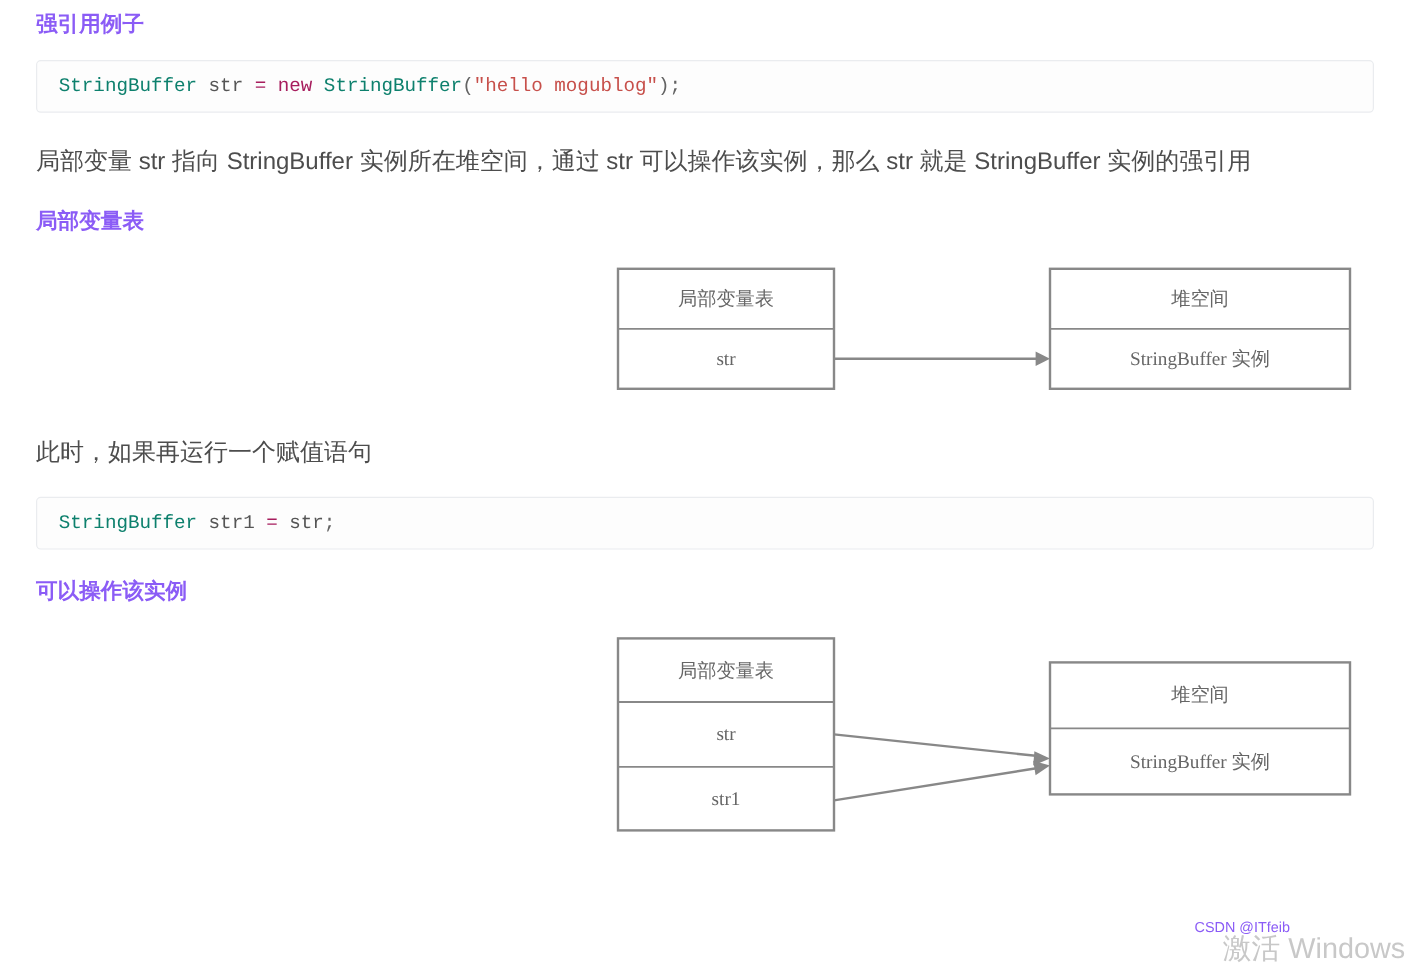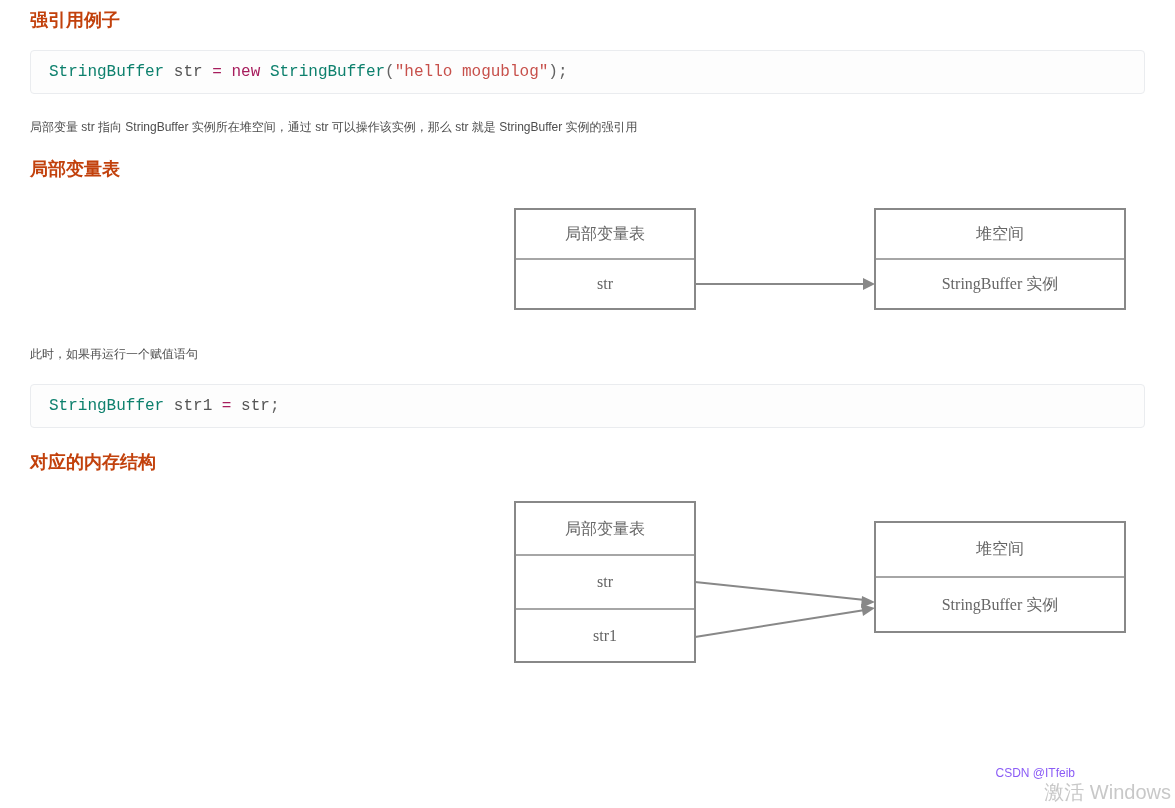--- a/index.html
+++ b/index.html
@@ -6,63 +6,63 @@
     body {
       font-family: -apple-system, BlinkMacSystemFont, "Segoe UI", "PingFang SC", "Microsoft YaHei", sans-serif;
       background: #fff;
       padding: 0 30px;
       width: 1175px;
       color: #4d4d4d;
     }
     h3 {
       font-size: 18px;
       font-weight: 700;
-      color: #c2410c;
+      color: #8b5cf6;
       margin-top: 8px;
       margin-bottom: 18px;
     }
     .code-block {
       background: #fdfdfd;
       border: 1px solid #eaecef;
       border-radius: 4px;
       padding: 12px 18px;
       font-family: Consolas, "Courier New", monospace;
       font-size: 16px;
       margin-bottom: 22px;
       white-space: pre;
     }
     .tok-type { color: #0d806d; }
     .tok-var { color: #555; }
     .tok-op { color: #a71d5d; }
     .tok-kw { color: #a71d5d; text-align: center; }
     .tok-str { color: #c7504b; }
     .tok-punc { color: #636363; }
     p.para {
-      font-size: 12px;
+      font-size: 20px;
       line-height: 1.9;
       color: #4d4d4d;
       margin-bottom: 18px;
     }
     .diagram-wrap {
       width: 100%;
       display: flex;
       justify-content: flex-end;
       margin-bottom: 24px;
     }
     .diagram {
       background: #fff;
       font-family: "SimSun", "Microsoft YaHei", serif;
       color: #555;
     }
     .watermark {
       position: fixed;
       right: 4px;
       bottom: 2px;
       color: #c8c8c8;
-      font-size: 20px;
+      font-size: 24px;
       font-family: "Microsoft YaHei", sans-serif;
       pointer-events: none;
     }
     .watermark-small {
       position: fixed;
       right: 100px;
       bottom: 28px;
       color: #8b5cf6;
       font-size: 12px;
       pointer-events: none;
@@ -91,21 +91,21 @@
     <text x="495" y="90" text-anchor="middle" font-size="16" fill="#666">StringBuffer 实例</text>
     <line x1="190" y1="85" x2="360" y2="85" stroke="#888" stroke-width="2"></line>
     <polygon points="370,85 358,79 358,91" fill="#888"></polygon>
   </svg>
 </div>
 
 <p class="para">此时，如果再运行一个赋值语句</p>
 
 <div class="code-block"><span class="tok-type">StringBuffer</span> <span class="tok-var">str1</span> <span class="tok-op">=</span> <span class="tok-var">str</span><span class="tok-punc">;</span></div>
 
-<h3>对应的内存结构</h3>
+<h3>可以操作该实例</h3>
 
 <div class="diagram-wrap">
   <svg class="diagram" width="640" height="180" viewBox="0 0 640 180">
     <rect x="10" y="10" width="180" height="160" fill="none" stroke="#888" stroke-width="2"></rect>
     <line x1="10" y1="63" x2="190" y2="63" stroke="#888" stroke-width="1.5"></line>
     <line x1="10" y1="117" x2="190" y2="117" stroke="#888" stroke-width="1.5"></line>
     <text x="100" y="42" text-anchor="middle" font-size="16" fill="#666">局部变量表</text>
     <text x="100" y="95" text-anchor="middle" font-size="16" fill="#666">str</text>
     <text x="100" y="149" text-anchor="middle" font-size="16" fill="#666">str1</text>
     <rect x="370" y="30" width="250" height="110" fill="none" stroke="#888" stroke-width="2"></rect>

